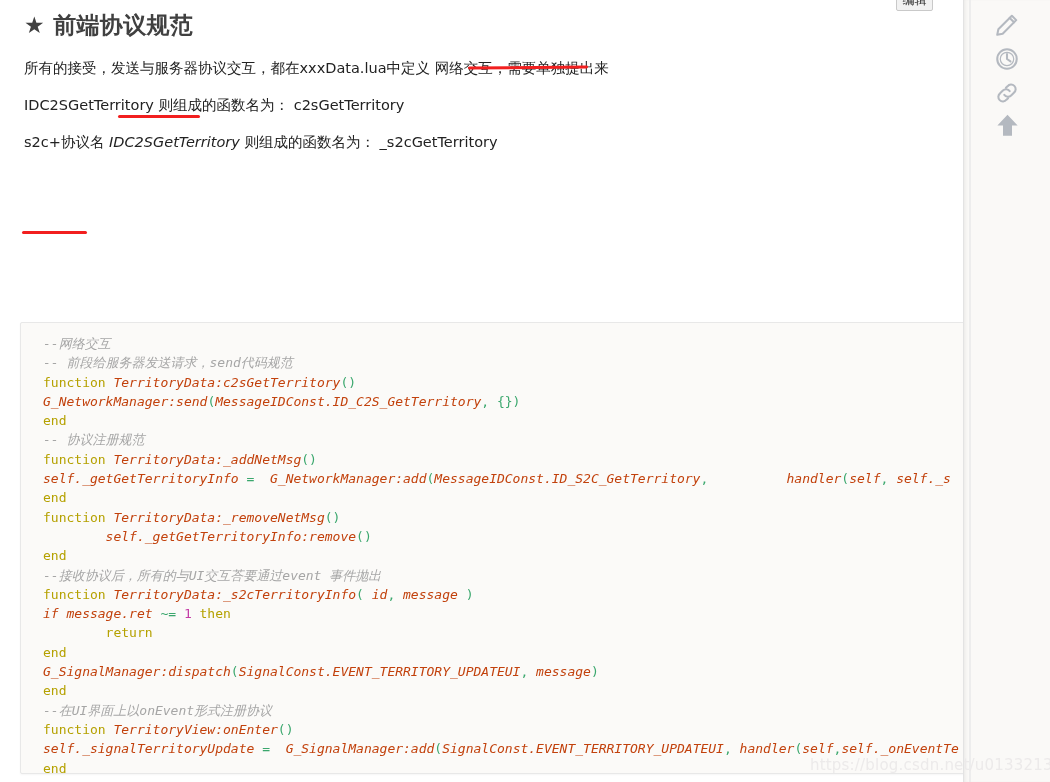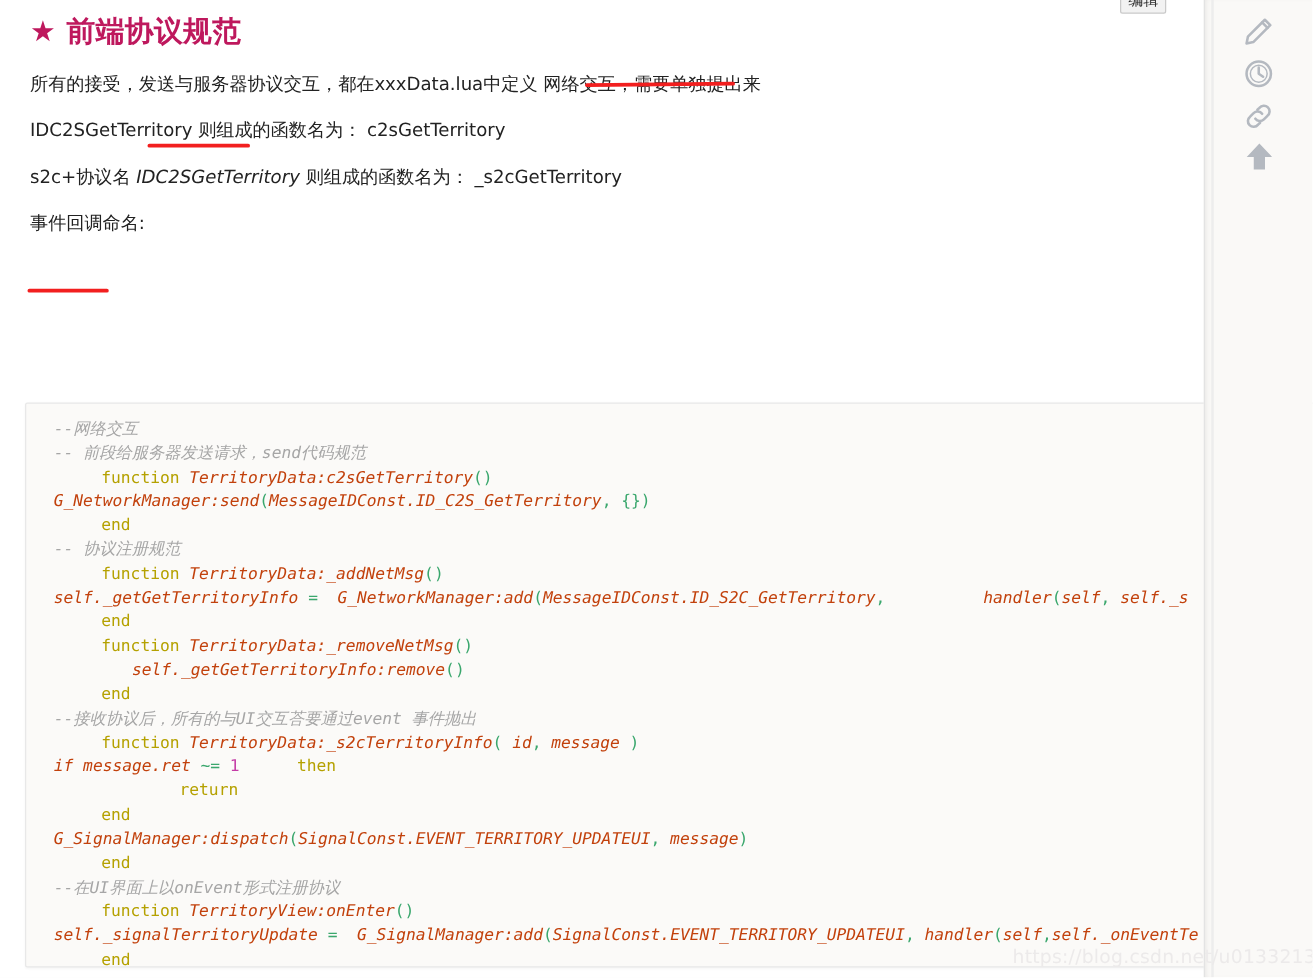--- a/index.html
+++ b/index.html
@@ -68,21 +68,21 @@
     position: absolute;
     left: 0; top: 0;
     width: 963px; height: 782px;
     padding: 0 24px;
   }
   #doc-title {
     margin: 0;
     padding-top: 10px;
     font-size: 23px;
     font-weight: bold;
-    color: #be185d;
+    color: #404040;
     letter-spacing: 0.3px;
     font-family: "DejaVu Sans", sans-serif;
   }
   .para {
     position: relative;
     margin: 0;
     padding-top: 17px;
     font-size: 14.5px;
     color: #222222;
     line-height: 20px;
@@ -116,21 +116,21 @@
   #code-inner {
     padding: 11px 0 0 22px;
     font-family: "DejaVu Sans Mono", "Liberation Mono", monospace;
     font-size: 13px;
     line-height: 19.3px;
     white-space: pre;
     color: #3b4252;
   }
   .cl { white-space: pre; }
   .c-comment { color: #a6a6a6; font-style: italic; }
-  .c-kw      { color: #b5a100; margin-left: 38px; }
+  .c-kw      { color: #b5a100; }
   .c-paren   { color: #3aa76d; }
   .c-num     { color: #c43ba6; }
   .c-op      { color: #3aa76d; }
   .c-plain   { color: #c2410c; font-style: italic; }
 
   
   #watermark {
     position: absolute;
     left: 810px; top: 756px;
     font-size: 15px;
@@ -151,21 +151,20 @@
     <h1 id="doc-title">★ 前端协议规范</h1>
 
     <p class="para">所有的接受，发送与服务器协议交互，都在xxxData.lua中定义 网络交互，需要单独提出来</p>
 
 
     <p class="para">IDC2SGetTerritory 则组成的函数名为： c2sGetTerritory</p>
 
 
     <p class="para"><span>s2c+协议名 </span><span class="ital">IDC2SGetTerritory</span><span> 则组成的函数名为： _s2cGetTerritory</span></p>
 
-    <p class="para">事件回调命名:</p>
 
 
     <div class="redline" id="redline-1"></div>
     <div class="redline" id="redline-2"></div>
     <div class="redline" id="redline-3"></div>
   </div>
 
   <div id="code-block">
     <div id="code-inner"><div class="cl"><span class="c-comment">--网络交互</span></div><div class="cl"><span class="c-comment">-- 前段给服务器发送请求，send代码规范</span></div><div class="cl"><span class="c-kw">function</span><span class="c-plain"> TerritoryData:c2sGetTerritory</span><span class="c-paren">()</span></div><div class="cl"><span class="c-plain">G_NetworkManager:send</span><span class="c-paren">(</span><span class="c-plain">MessageIDConst.ID_C2S_GetTerritory</span><span class="c-paren">,</span><span class="c-plain"> </span><span class="c-paren">{})</span></div><div class="cl"><span class="c-kw">end</span></div><div class="cl"><span class="c-comment">-- 协议注册规范</span></div><div class="cl"><span class="c-kw">function</span><span class="c-plain"> TerritoryData:_addNetMsg</span><span class="c-paren">()</span></div><div class="cl"><span class="c-plain">self._getGetTerritoryInfo </span><span class="c-op">=</span><span class="c-plain">  G_NetworkManager:add</span><span class="c-paren">(</span><span class="c-plain">MessageIDConst.ID_S2C_GetTerritory</span><span class="c-paren">,</span><span class="c-plain">          handler</span><span class="c-paren">(</span><span class="c-plain">self</span><span class="c-paren">,</span><span class="c-plain"> self._s</span></div><div class="cl"><span class="c-kw">end</span></div><div class="cl"><span class="c-kw">function</span><span class="c-plain"> TerritoryData:_removeNetMsg</span><span class="c-paren">()</span></div><div class="cl"><span class="c-plain">        self._getGetTerritoryInfo:remove</span><span class="c-paren">()</span></div><div class="cl"><span class="c-kw">end</span></div><div class="cl"><span class="c-comment">--接收协议后，所有的与UI交互荅要通过event 事件抛出</span></div><div class="cl"><span class="c-kw">function</span><span class="c-plain"> TerritoryData:_s2cTerritoryInfo</span><span class="c-paren">(</span><span class="c-plain"> id</span><span class="c-paren">,</span><span class="c-plain"> message </span><span class="c-paren">)</span></div><div class="cl"><span class="c-plain">if</span><span class="c-plain"> message.ret </span><span class="c-op">~=</span><span class="c-plain"> </span><span class="c-num">1</span><span class="c-plain"> </span><span class="c-kw">then</span></div><div class="cl"><span class="c-kw">        return</span></div><div class="cl"><span class="c-kw">end</span></div><div class="cl"><span class="c-plain">G_SignalManager:dispatch</span><span class="c-paren">(</span><span class="c-plain">SignalConst.EVENT_TERRITORY_UPDATEUI</span><span class="c-paren">,</span><span class="c-plain"> message</span><span class="c-paren">)</span></div><div class="cl"><span class="c-kw">end</span></div><div class="cl"><span class="c-comment">--在UI界面上以onEvent形式注册协议</span></div><div class="cl"><span class="c-kw">function</span><span class="c-plain"> TerritoryView:onEnter</span><span class="c-paren">()</span></div><div class="cl"><span class="c-plain">self._signalTerritoryUpdate </span><span class="c-op">=</span><span class="c-plain">  G_SignalManager:add</span><span class="c-paren">(</span><span class="c-plain">SignalConst.EVENT_TERRITORY_UPDATEUI</span><span class="c-paren">,</span><span class="c-plain"> handler</span><span class="c-paren">(</span><span class="c-plain">self</span><span class="c-paren">,</span><span class="c-plain">self._onEventTe</span></div><div class="cl"><span class="c-kw">end</span></div></div>
   </div>

